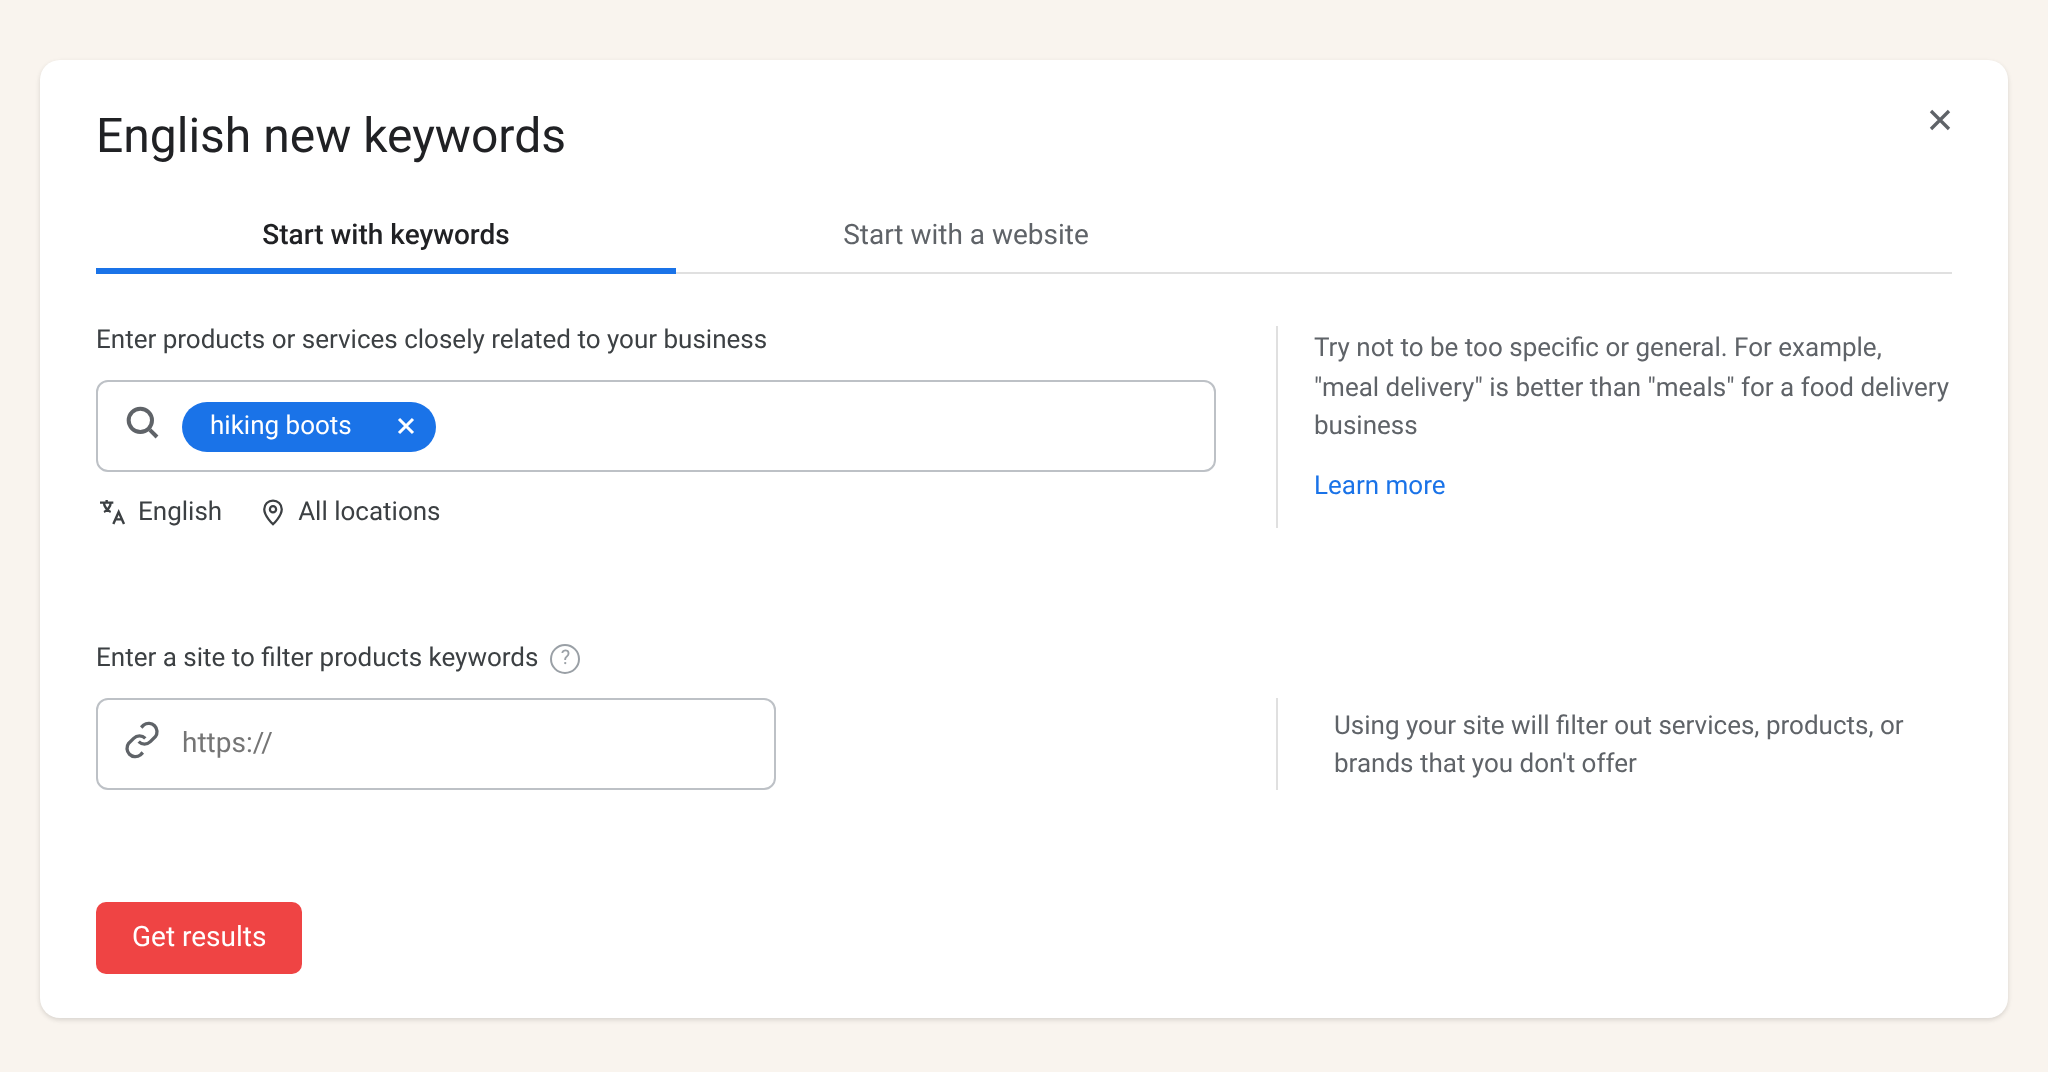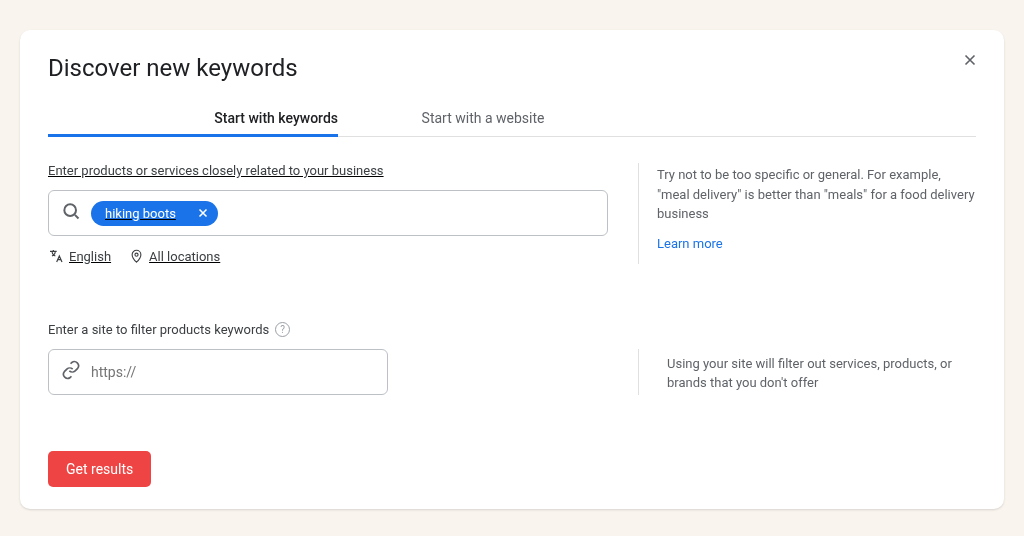--- a/index.html
+++ b/index.html
@@ -52,39 +52,37 @@
       width: 290px;
       text-align: center;
       font-size: 14px;
       color: #5f6368;
       cursor: pointer;
       position: relative;
     }
     .tab.active {
       color: #202124;
       font-weight: 500;
-      text-align: right;
     }
     .tab.active::after {
       content: '';
       position: absolute;
       bottom: -1px;
       left: 0;
       right: 0;
       height: 3px;
       background: #1a73e8;
     }
     .row {
       display: flex;
       gap: 30px;
       margin-top: 26px;
     }
     .left {
       flex: 0 0 560px;
-      text-decoration: underline;
     }
     .right {
       flex: 1;
       border-left: 1px solid #e0e0e0;
       padding-left: 18px;
       padding-top: 2px;
     }
     .label {
       font-size: 13px;
       color: #3c4043;
@@ -220,21 +218,21 @@
 </head>
 <body>
 
 <div class="card">
   <div class="close-btn">
     <svg width="18" height="18" viewBox="0 0 24 24" fill="none" stroke="currentColor" stroke-width="2.2">
         <path d="M18 6L6 18M6 6l12 12"></path>
       </svg>
   </div>
 
-  <h1 class="title">Discover new keywords</h1>
+  <h1 class="title">English new keywords</h1>
 
   <div class="tabs">
     <div class="tab active">Start with keywords</div>
     <div class="tab">Start with a website</div>
   </div>
 
   <div class="row">
     <div class="left">
       <div class="label">Enter products or services closely related to your business</div>
       <div class="input-box">

